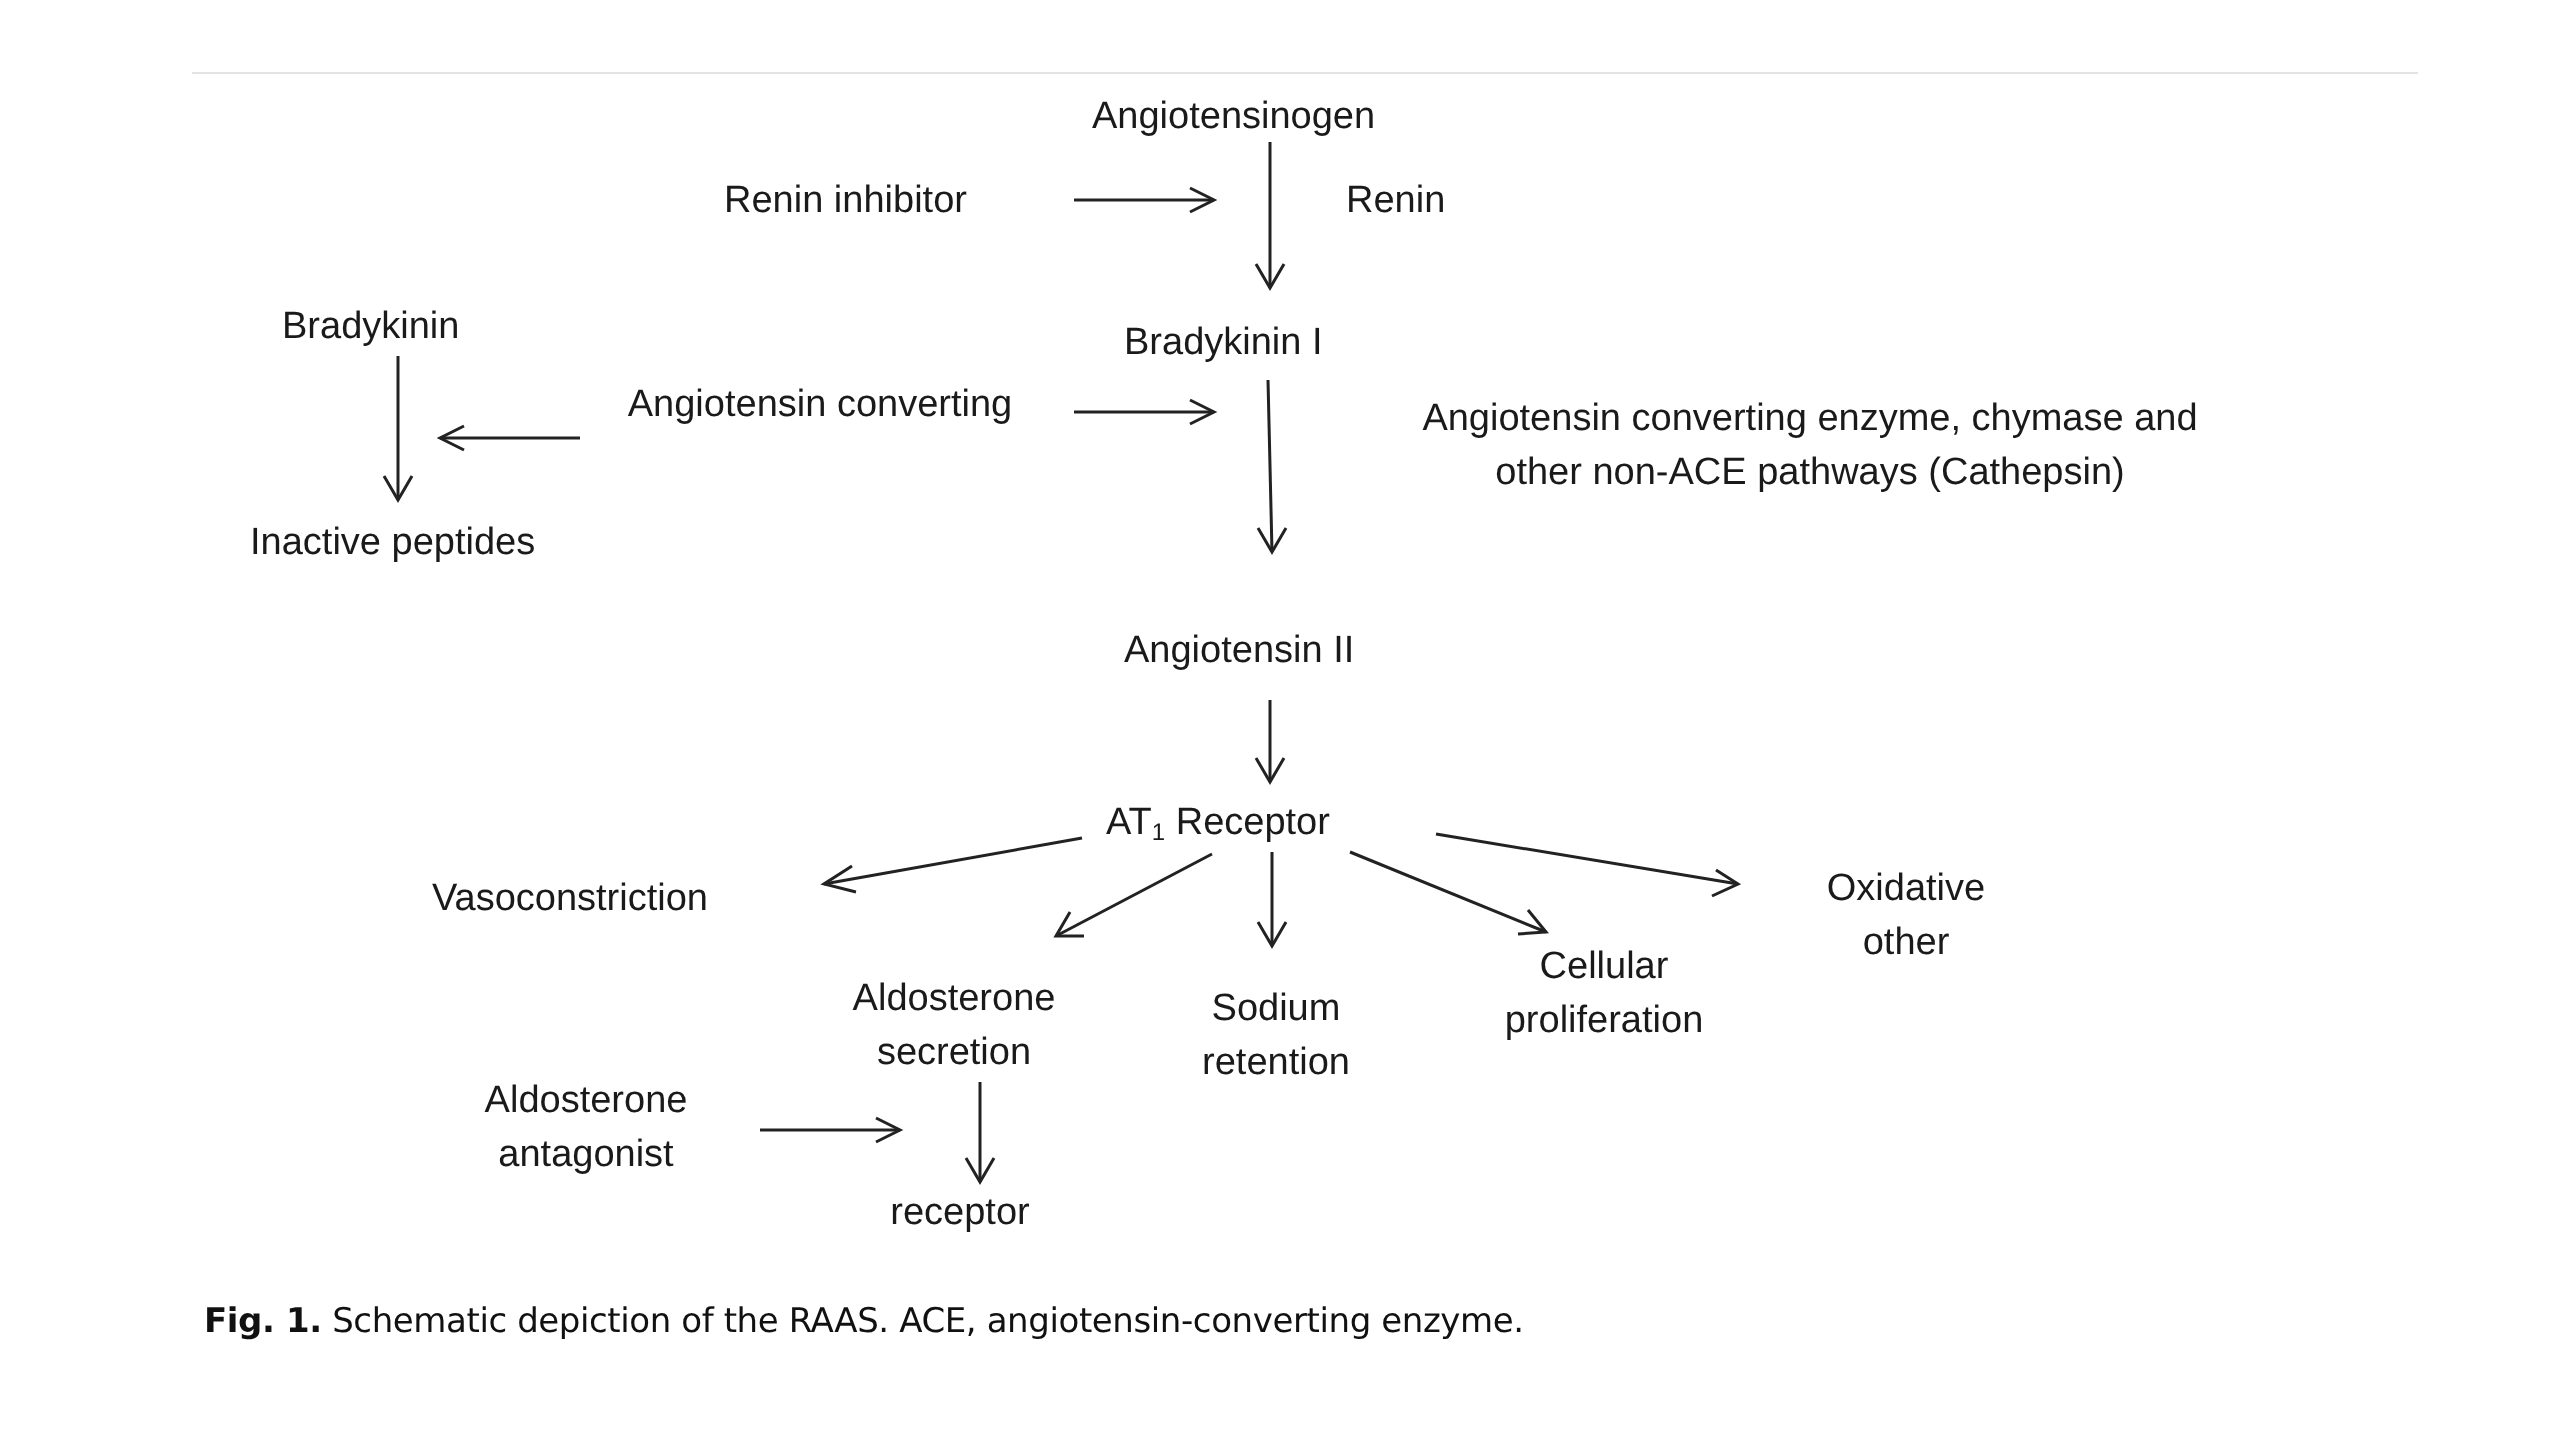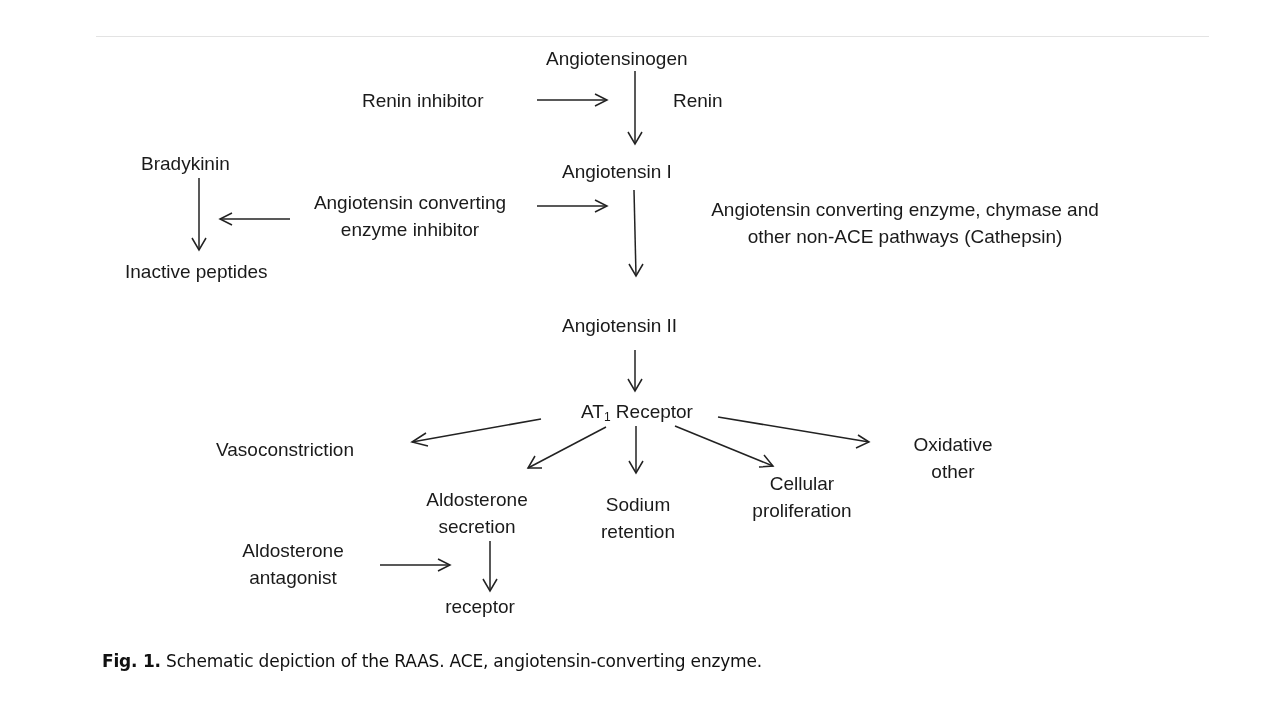--- a/index.html
+++ b/index.html
@@ -88,36 +88,35 @@
     <line x1="490" y1="541" x2="490" y2="591"></line>
     <polyline points="483,579 490,591 497,579"></polyline>
   </g>
 </svg>
 
 <div class="lbl" style="left:546px; top:45px;">Angiotensinogen</div>
 <div class="lbl" style="left:362px; top:87px;">Renin inhibitor</div>
 <div class="lbl" style="left:673px; top:87px;">Renin</div>
 
 <div class="lbl" style="left:141px; top:150px;">Bradykinin</div>
-<div class="lbl" style="left:562px; top:158px;">Angiotensin I</div>
+<div class="lbl" style="left:562px; top:158px;">Bradykinin I</div>
 
 <div class="lbl" style="left:300px; top:189px; width:220px;">
   <div>Angiotensin converting</div>
-  <div>enzyme inhibitor</div>
 </div>
 
 <div class="lbl" style="left:690px; top:196px; width:430px;">
   <div>Angiotensin converting enzyme, chymase and</div>
   <div>other non-ACE pathways (Cathepsin)</div>
 </div>
 
 <div class="lbl" style="left:125px; top:258px;">Inactive peptides</div>
 <div class="lbl" style="left:562px; top:312px;">Angiotensin II</div>
 
-<div class="lbl" style="left:553px; top:398px;margin-left:28px;"><span>AT</span><sub>1</sub><span> Receptor</span></div>
+<div class="lbl" style="left:553px; top:398px;"><span>AT</span><sub>1</sub><span> Receptor</span></div>
 
 <div class="lbl" style="left:216px; top:436px;">Vasoconstriction</div>
 
 <div class="lbl" style="left:893px; top:431px; width:120px;">
   <div>Oxidative</div>
   <div>other</div>
 </div>
 
 <div class="lbl" style="left:407px; top:486px; width:140px;">
   <div>Aldosterone</div>

